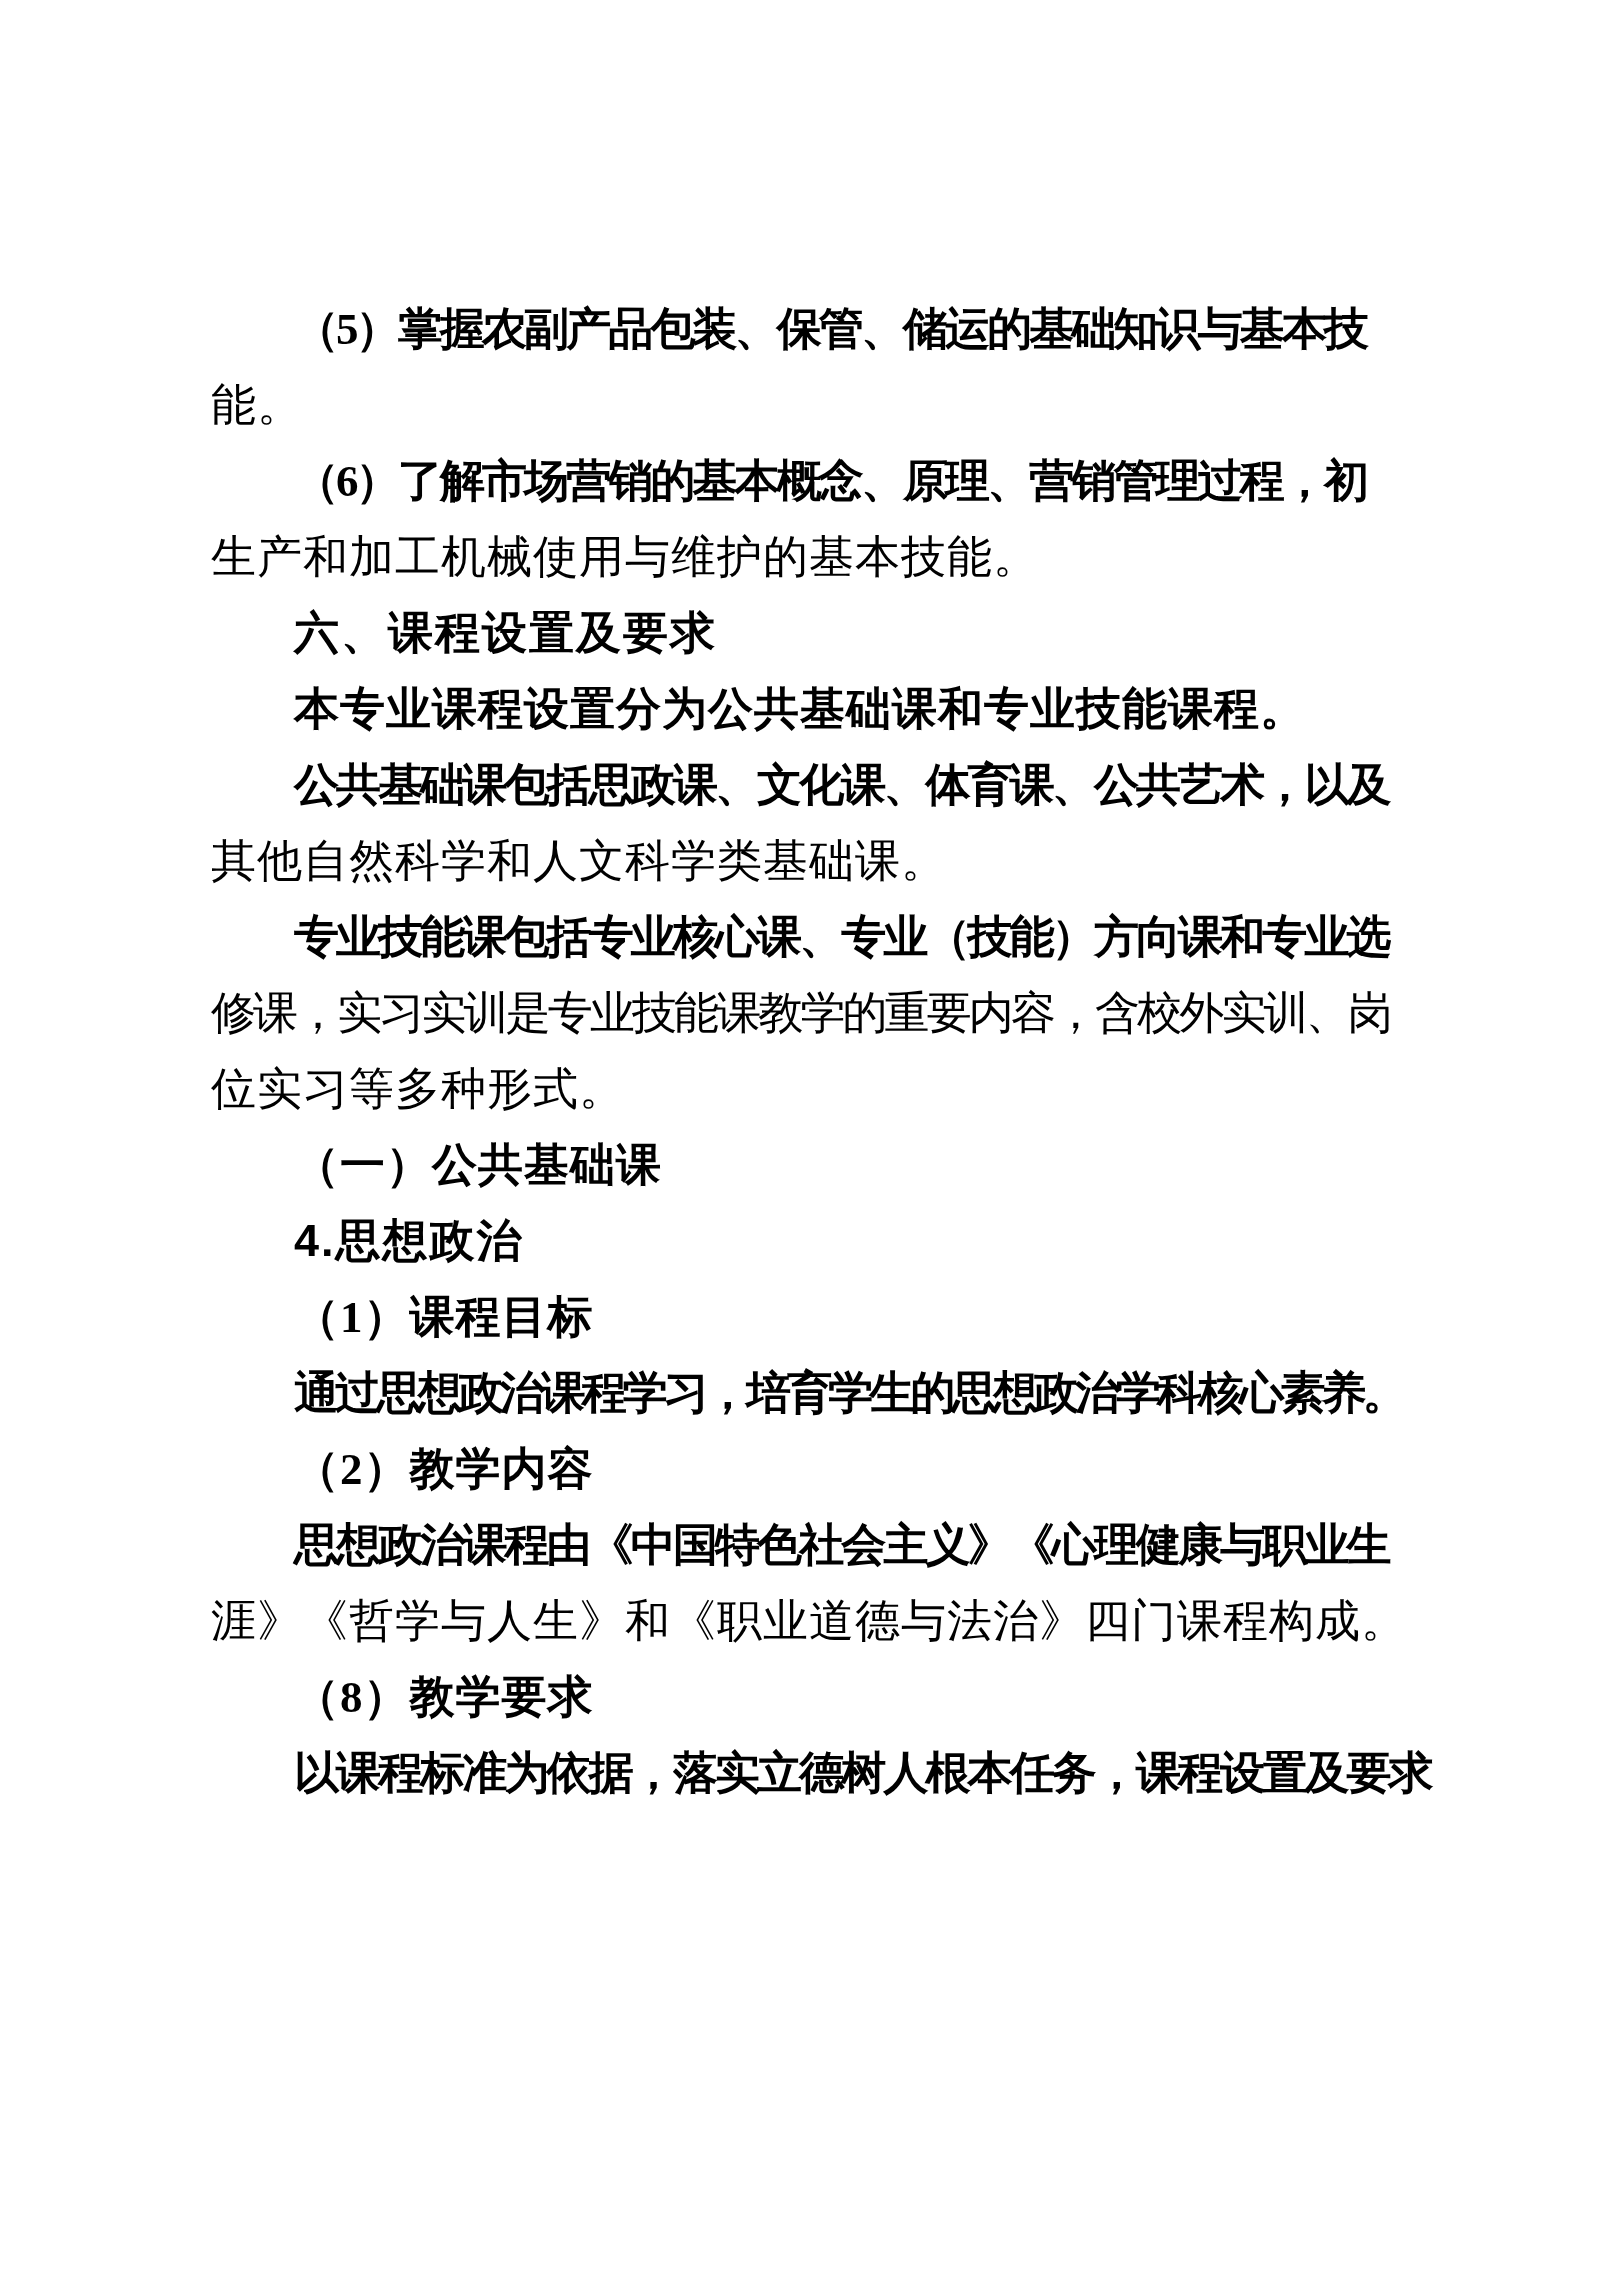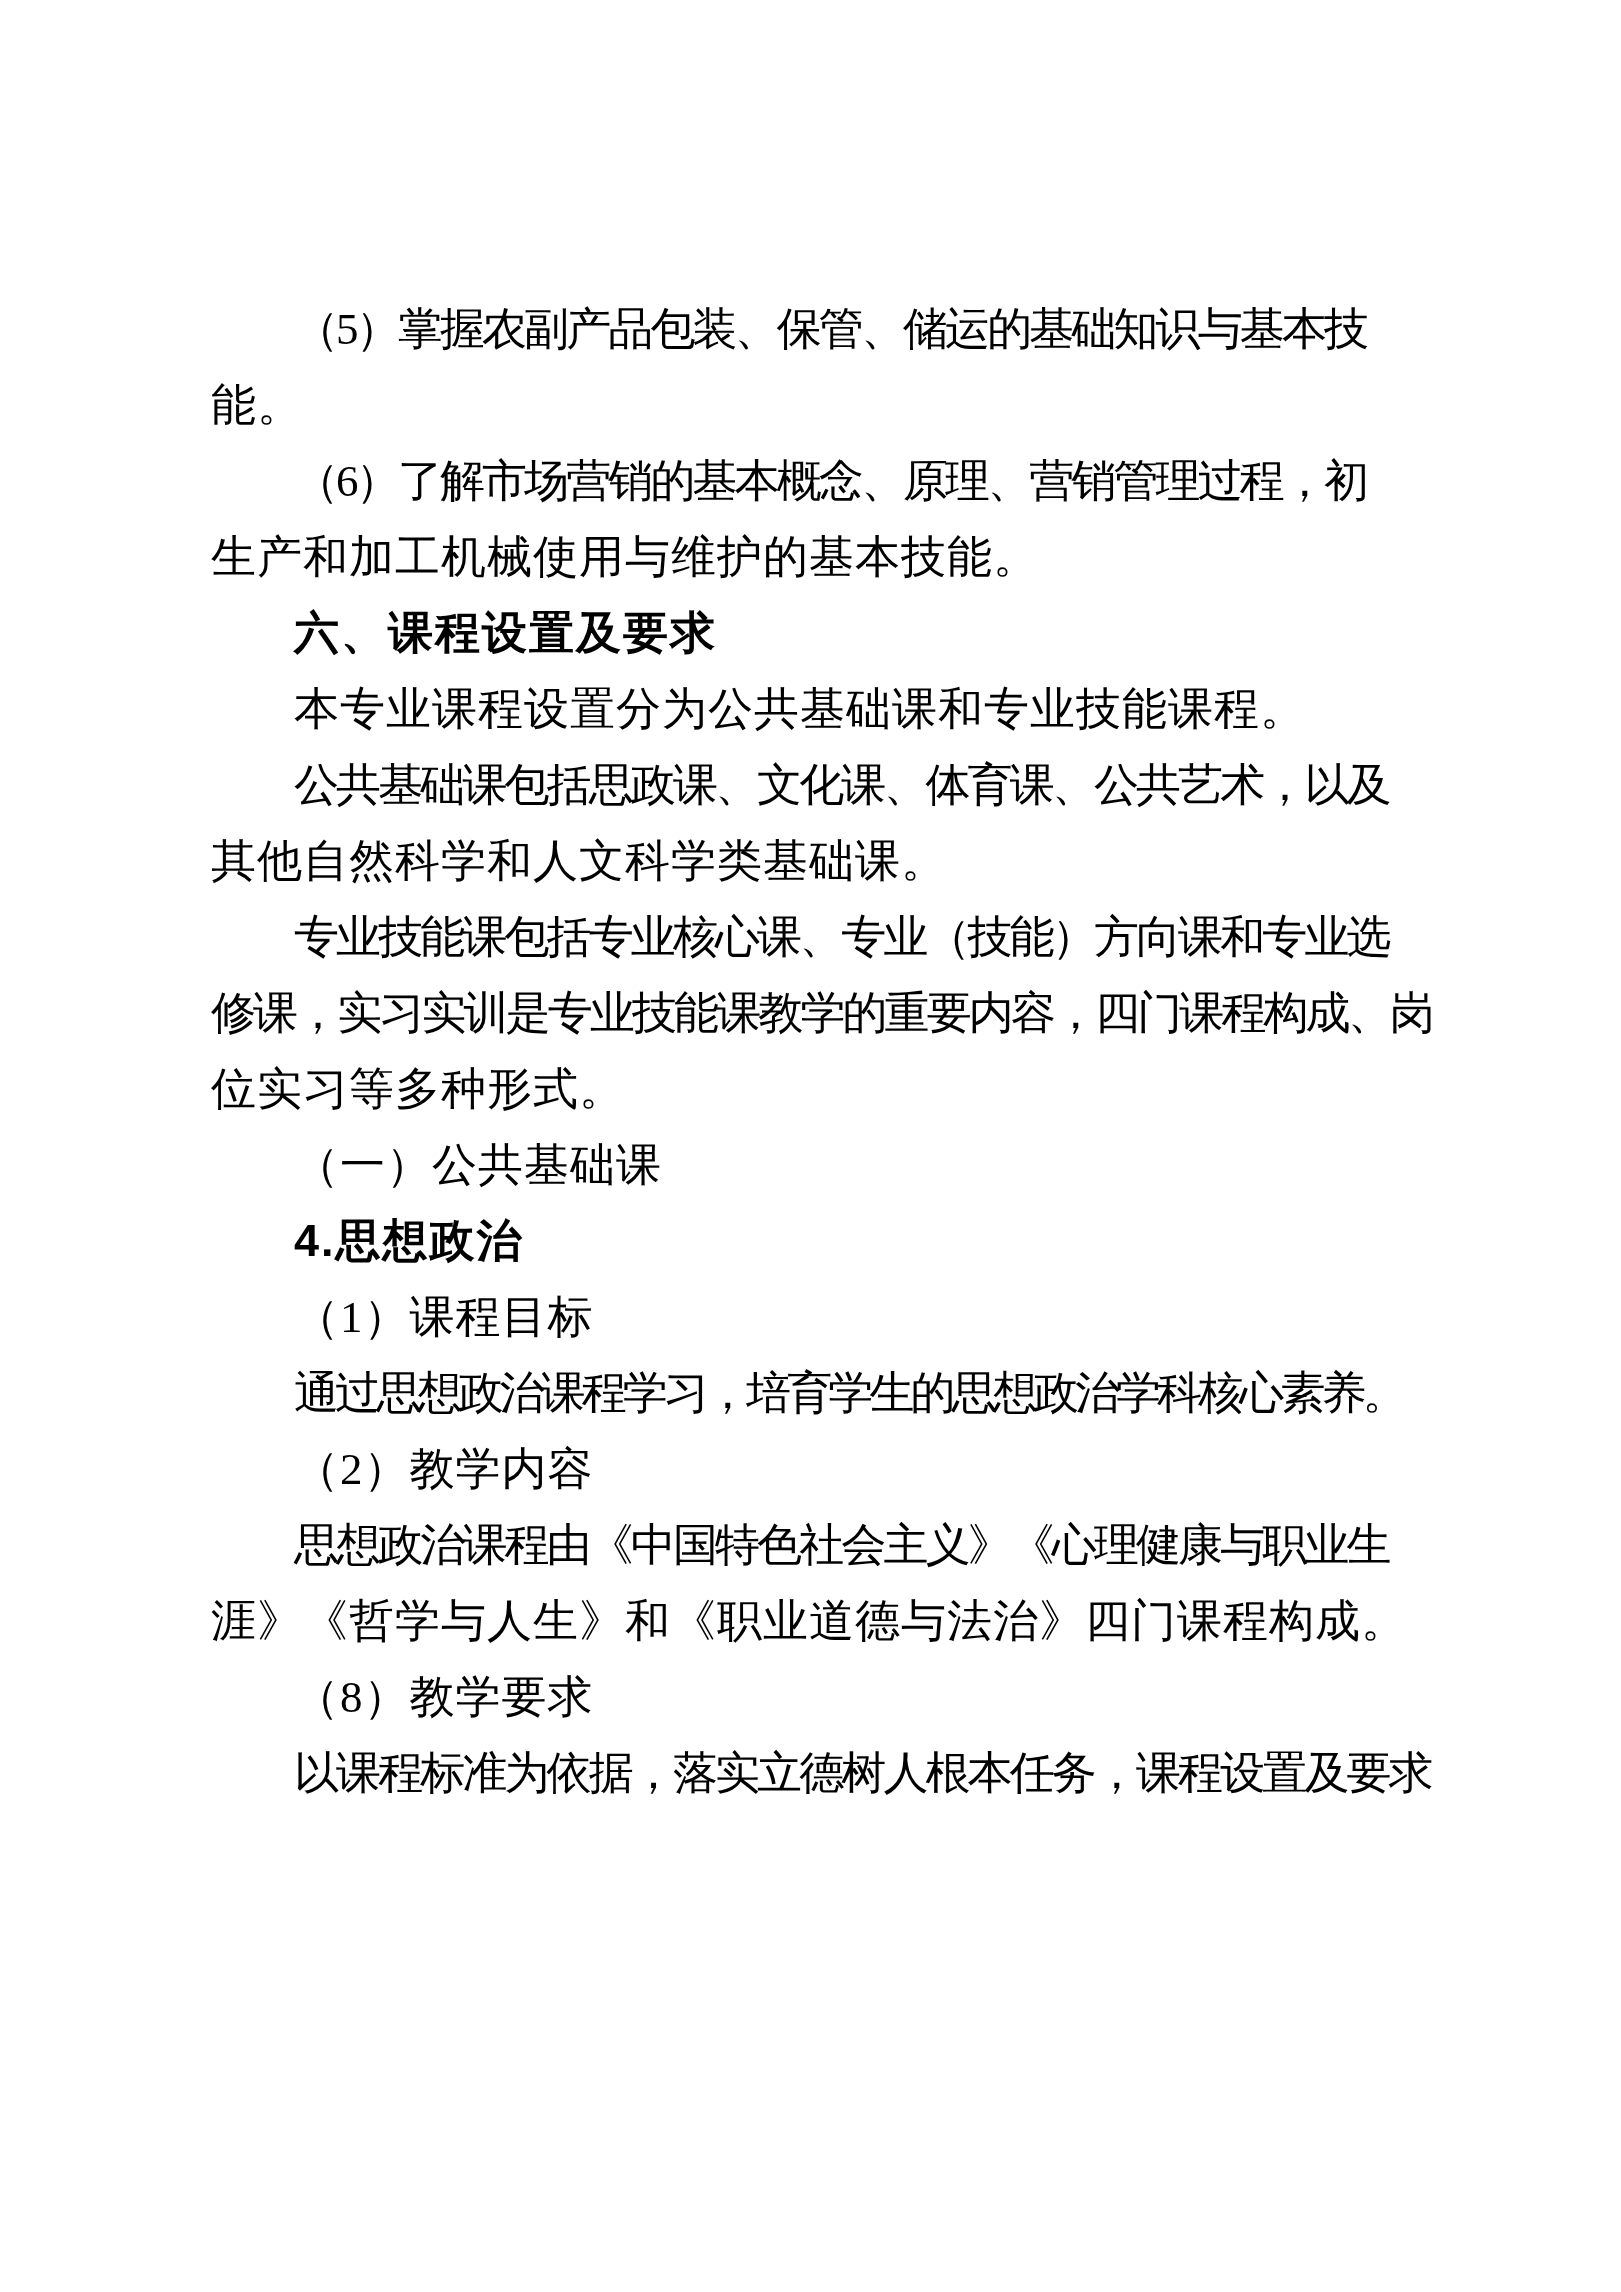--- a/index.html
+++ b/index.html
@@ -13,42 +13,42 @@
   }
   .content{
     position:absolute;
     left:211px;top:291px;
     width:1204px;
     font-size:45px;
     line-height:76px;
     letter-spacing:1px;
   }
   .ln{white-space:nowrap;height:76px;}
-  .ind{text-indent:83px;}
+  .ind{text-indent:83px;font-weight:bold;}
   
   .s3{letter-spacing:-2.9px;}
   .s4{letter-spacing:-3.9px;}
   
   .hei{font-family:"Liberation Sans","DejaVu Sans",sans-serif;font-weight:700;letter-spacing:2px;}
 </style>
 </head>
 <body>
 
 <div class="page">
   <div class="content">
     <div class="ln ind s3">（5）掌握农副产品包装、保管、储运的基础知识与基本技</div>
     <div class="ln">能。</div>
     <div class="ln ind s3">（6）了解市场营销的基本概念、原理、营销管理过程，初</div>
     <div class="ln">生产和加工机械使用与维护的基本技能。</div>
     <div class="ln ind hei">六、课程设置及要求</div>
     <div class="ln ind">本专业课程设置分为公共基础课和专业技能课程。</div>
     <div class="ln ind s3">公共基础课包括思政课、文化课、体育课、公共艺术，以及</div>
     <div class="ln">其他自然科学和人文科学类基础课。</div>
     <div class="ln ind s3">专业技能课包括专业核心课、专业（技能）方向课和专业选</div>
-    <div class="ln s3">修课，实习实训是专业技能课教学的重要内容，四门课程构成、岗</div>
+    <div class="ln s3">修课，实习实训是专业技能课教学的重要内容，含校外实训、岗</div>
     <div class="ln">位实习等多种形式。</div>
     <div class="ln ind">（一）公共基础课</div>
     <div class="ln ind hei">4.思想政治</div>
     <div class="ln ind">（1）课程目标</div>
     <div class="ln ind s4">通过思想政治课程学习，培育学生的思想政治学科核心素养。</div>
     <div class="ln ind">（2）教学内容</div>
     <div class="ln ind s3">思想政治课程由《中国特色社会主义》《心理健康与职业生</div>
     <div class="ln">涯》《哲学与人生》和《职业道德与法治》四门课程构成。</div>
     <div class="ln ind">（8）教学要求</div>
     <div class="ln ind s3">以课程标准为依据，落实立德树人根本任务，课程设置及要求</div>

